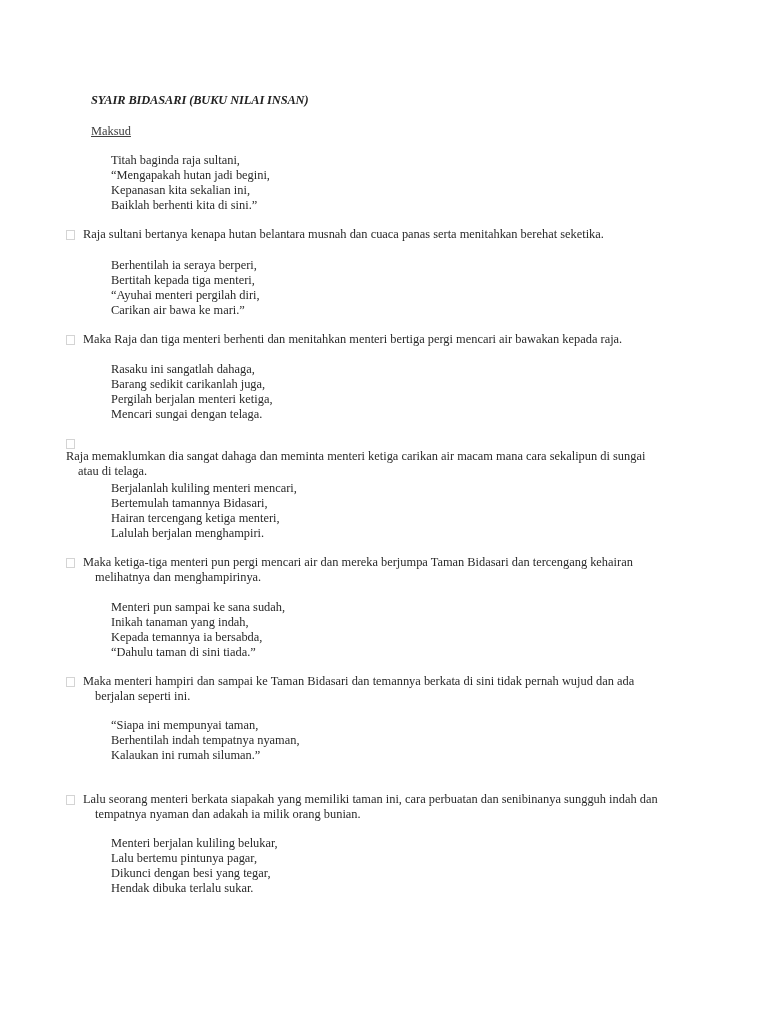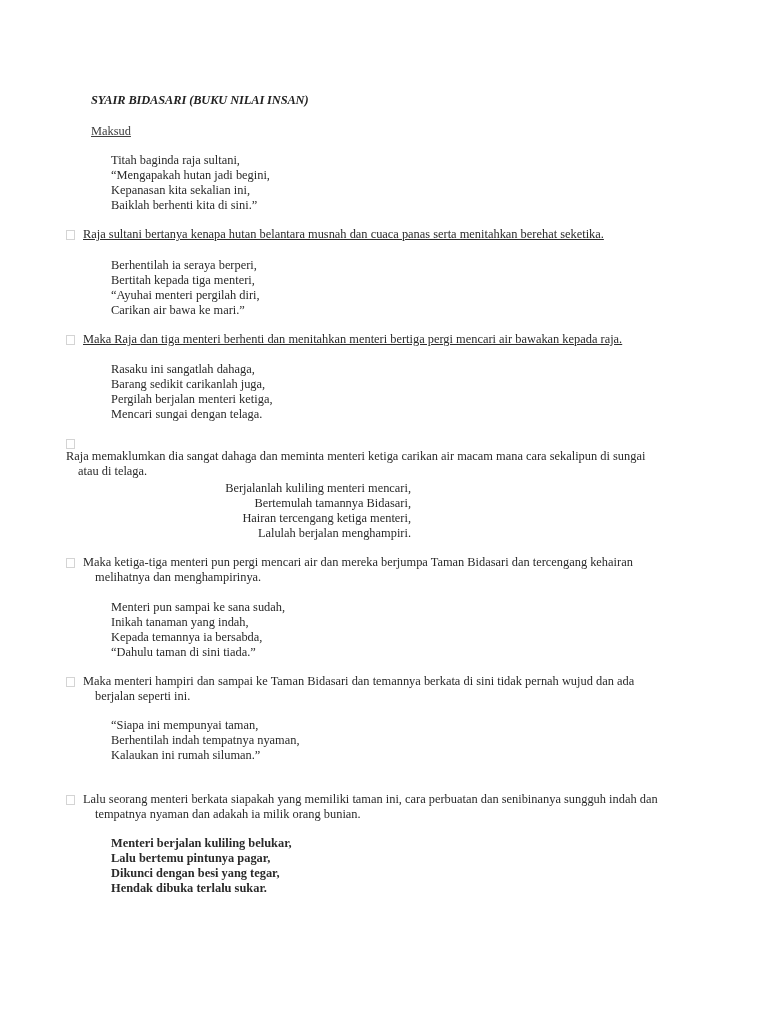--- a/index.html
+++ b/index.html
@@ -77,21 +77,20 @@
     .exp-text .first {
       display: block;
     }
     .exp-text .cont {
       display: block;
       padding-left: 12px;
     }
     .single .exp-text {
       text-align: left;
       white-space: nowrap;
-      text-decoration: underline;
     }
   </style>
 </head>
 <body>
 
 <div class="page">
 
   <div class="title">SYAIR BIDASARI (BUKU NILAI INSAN)</div>
   <div class="subheading">Maksud</div>
 
@@ -128,21 +127,21 @@
     <span class="line">Mencari sungai dengan telaga.</span>
   </div>
   <div class="explanation" style="top:436px;flex-direction:column;">
     <span class="bullet"></span>
     <div class="exp-text">
       <span class="first">Raja memaklumkan dia sangat dahaga dan meminta menteri ketiga carikan air macam mana cara sekalipun di sungai</span>
       <span class="cont">atau di telaga.</span>
     </div>
   </div>
 
-  <div class="stanza" style="top:481px;text-align:right;">
+  <div class="stanza" style="top:481px;">
     <span class="line">Berjalanlah kuliling menteri mencari,</span>
     <span class="line">Bertemulah tamannya Bidasari,</span>
     <span class="line">Hairan tercengang ketiga menteri,</span>
     <span class="line">Lalulah berjalan menghampiri.</span>
   </div>
   <div class="explanation" style="top:555px;">
     <span class="bullet"></span>
     <div class="exp-text">
       <span class="first">Maka ketiga-tiga menteri pun pergi mencari air dan mereka berjumpa Taman Bidasari dan tercengang kehairan</span>
       <span class="cont">melihatnya dan menghampirinya.</span>
@@ -169,20 +168,20 @@
     <span class="line">Kalaukan ini rumah siluman.”</span>
   </div>
   <div class="explanation" style="top:792px;">
     <span class="bullet"></span>
     <div class="exp-text">
       <span class="first">Lalu seorang menteri berkata siapakah yang memiliki taman ini, cara perbuatan dan senibinanya sungguh indah dan</span>
       <span class="cont">tempatnya nyaman dan adakah ia milik orang bunian.</span>
     </div>
   </div>
 
-  <div class="stanza" style="top:836px;font-weight:bold;">
+  <div class="stanza" style="top:836px;">
     <span class="line">Menteri berjalan kuliling belukar,</span>
     <span class="line">Lalu bertemu pintunya pagar,</span>
     <span class="line">Dikunci dengan besi yang tegar,</span>
     <span class="line">Hendak dibuka terlalu sukar.</span>
   </div>
 
 </div>
 
 </body></html>

